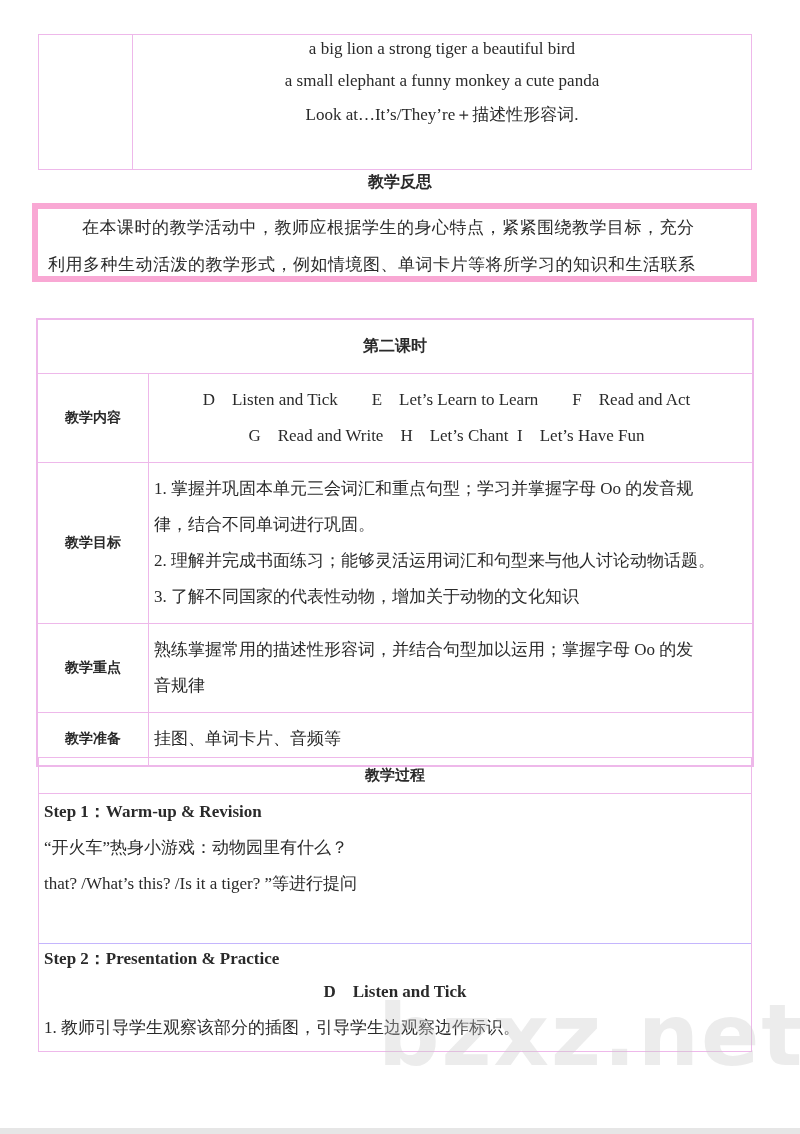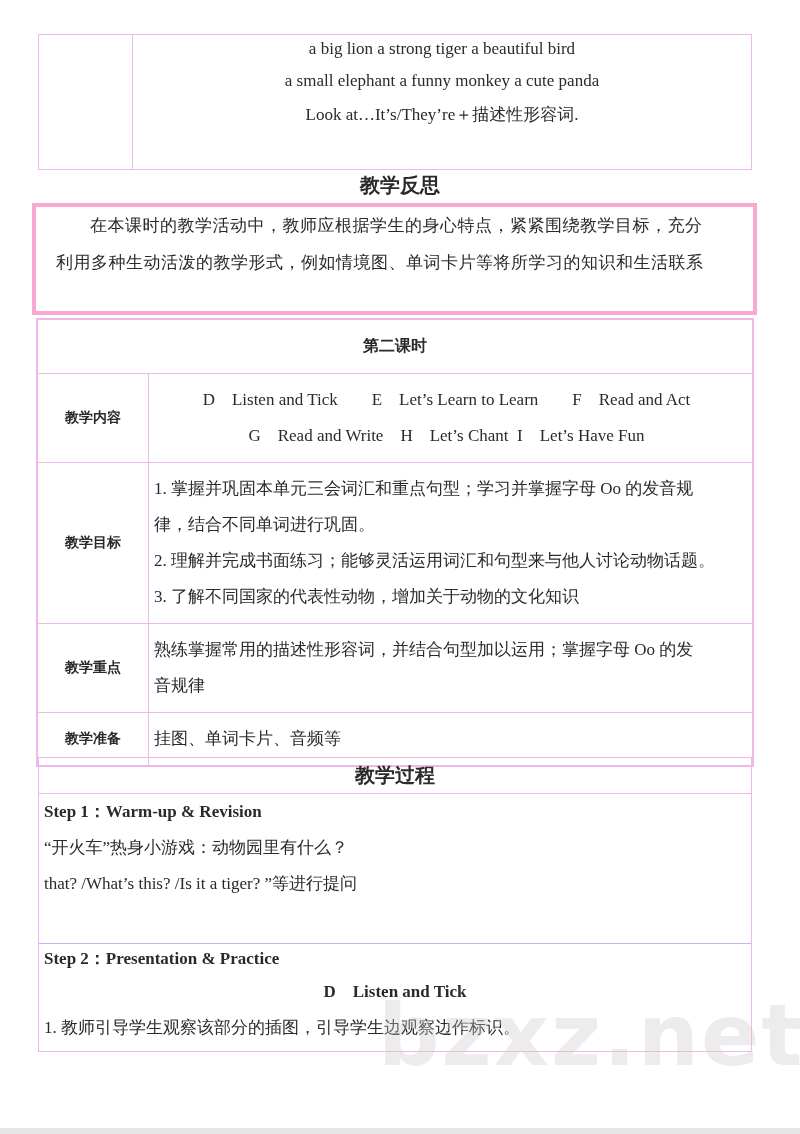--- a/index.html
+++ b/index.html
@@ -10,35 +10,35 @@
   .page-bottom { position:absolute; left:0; right:0; top:1128px; height:6px; background:#e6e6e6; }
   .abs { position:absolute; box-sizing:border-box; }
   .sans { font-family:"DejaVu Sans","Liberation Sans",sans-serif; }
   .center { text-align:center; }
 
   
   #vocab { left:38px; top:34px; width:714px; height:136px; border:1px solid #eeb8ea; }
   #vocab .divider { position:absolute; left:93px; top:0; bottom:0; border-left:1px solid #eeb8ea; }
   #vocab .line { position:absolute; left:94px; right:0; text-align:center; font-size:17px; }
 
-  #reflect-title { left:0; width:800px; top:172px; text-align:center; font-size:20px; font-weight:bold; }
-  #reflect-box { left:32px; top:203px; width:725px; height:112px; border:4px solid #f9a8d4; padding:0 20px; }
+  #reflect-title { left:0; width:800px; top:172px; text-align:center; font-size:16px; font-weight:bold; }
+  #reflect-box { left:32px; top:203px; width:725px; height:79px; border:6px solid #f9a8d4; padding:0 10px; }
   #reflect-box p { margin:0; font-size:17px; line-height:37px; letter-spacing:0.5px; }
 
   
   #lesson2 { left:36px; top:318px; width:718px; border:1px solid #eeb8ea; }
   #lesson2 table { border-collapse:collapse; width:100%; }
   #lesson2 td { border:1px solid #eeb8ea; padding:8px; vertical-align:middle; font-size:17px; }
   #lesson2 td.lbl { width:94px; text-align:center; font-weight:bold; font-size:14px; }
   #lesson2 td.val { padding-left:5px; line-height:36px; }
   #lesson2 .title-cell { height:37px; text-align:center; font-weight:bold; font-size:16px; }
 
   
   #process { left:38px; top:757px; width:714px; border:1px solid #eeb8ea; }
-  #process .head { height:35px; line-height:35px; text-align:center; font-weight:bold; font-size:20px; border-bottom:1px solid #eeb8ea; }
+  #process .head { height:35px; line-height:35px; text-align:center; font-weight:bold; font-size:15px; border-bottom:1px solid #eeb8ea; }
   #process .sec { padding:0 5px; font-size:17px; }
   #process .sec + .sec { border-top:1px solid #c4b5fd; }
   #process .step { font-weight:bold; line-height:36px; font-size:17px; }
   #process .txt { line-height:36px; }
   #process .subhead { text-align:center; font-weight:bold; line-height:36px; }
 
   #watermark { left:378px; top:985px; font-size:86px; font-weight:bold; color:rgba(200,200,200,0.35); letter-spacing:2px; }
 </style>
 </head>
 <body>

